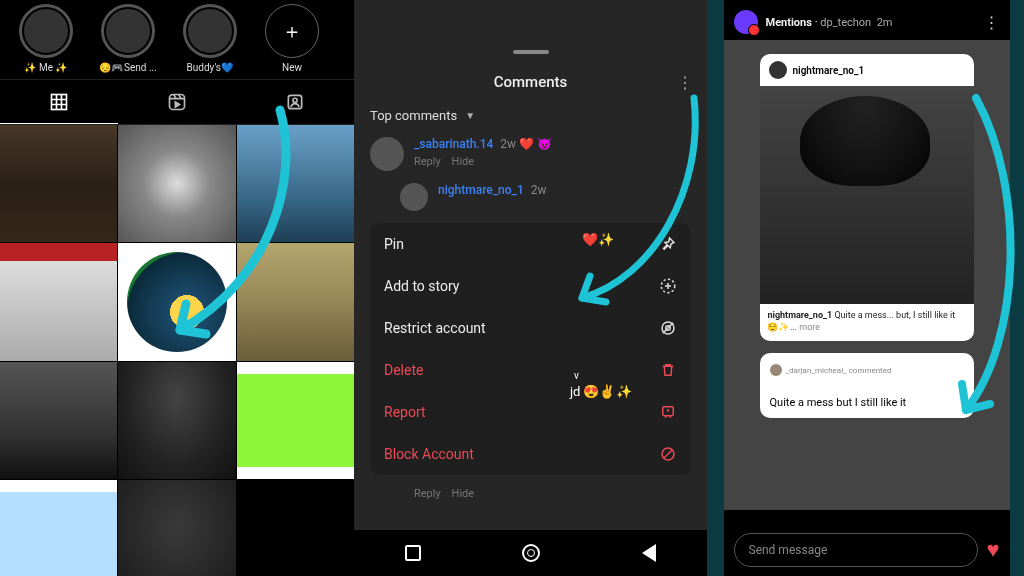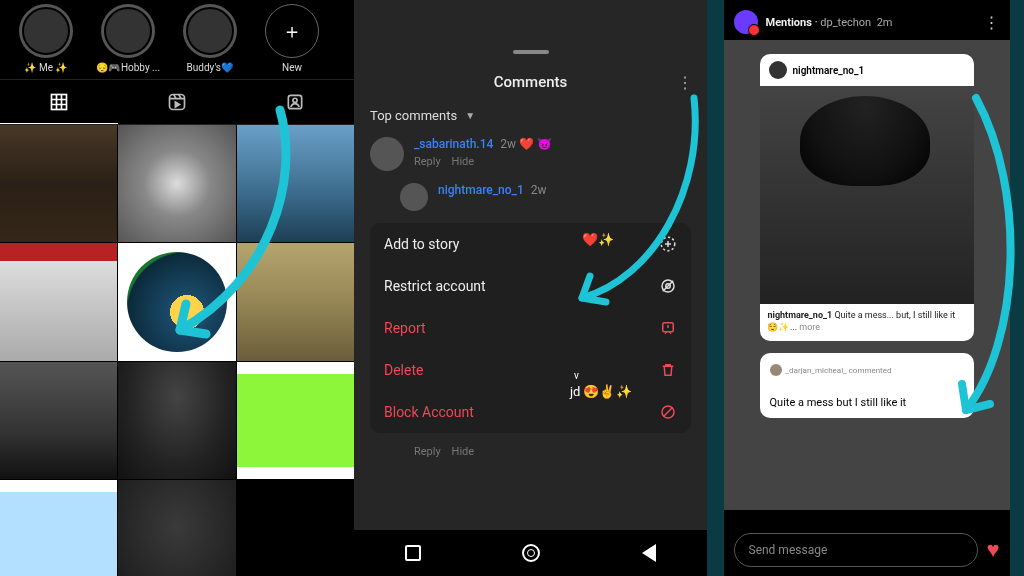--- a/index.html
+++ b/index.html
@@ -125,21 +125,21 @@
     <div class="story highlight">
       <div class="ring">
           <div class="inner"></div>
         </div>
       <div class="label">✨ Me ✨</div>
     </div>
     <div class="story highlight">
       <div class="ring">
           <div class="inner"></div>
         </div>
-      <div class="label">😔🎮Hobby ...</div>
+      <div class="label">😔🎮Send ...</div>
     </div>
     <div class="story highlight">
       <div class="ring">
           <div class="inner"></div>
         </div>
       <div class="label">Buddy's💙</div>
     </div>
     <div class="story new noRing">
       <div class="ring">
           <span class="plus">＋</span>
@@ -245,46 +245,52 @@
       <div class="body">
         <div class="meta">
           <span class="u">nightmare_no_1</span>
           <span class="t">2w</span>
         </div>
       </div>
     </div>
 
     <div class="ctx-menu">
       <div class="ctx-item">
+        <span>Pin</span>
+        <svg viewBox="0 0 24 24" fill="none" stroke="#ddd" stroke-width="2">
+            <path d="M14 4l6 6-4 2-1 5-3-3-5 5-1-1 5-5-3-3 5-1z"></path>
+          </svg>
+      </div>
+      <div class="ctx-item">
         <span>Add to story</span>
         <svg viewBox="0 0 24 24" fill="none" stroke="#ddd" stroke-width="2">
             <circle cx="12" cy="12" r="9" stroke-dasharray="3 3"></circle>
             <path d="M12 8v8M8 12h8"></path>
           </svg>
       </div>
       <div class="ctx-item">
         <span>Restrict account</span>
         <svg viewBox="0 0 24 24" fill="none" stroke="#ddd" stroke-width="2">
             <circle cx="12" cy="12" r="8"></circle>
             <circle cx="12" cy="12" r="3"></circle>
             <path d="M5 19L19 5"></path>
           </svg>
       </div>
       <div class="ctx-item danger">
+        <span>Delete</span>
+        <svg viewBox="0 0 24 24" fill="none" stroke="#ed4956" stroke-width="2">
+            <path d="M5 7h14M9 7V5h6v2M7 7l1 12h8l1-12"></path>
+          </svg>
+      </div>
+      <div class="ctx-item danger">
         <span>Report</span>
         <svg viewBox="0 0 24 24" fill="none" stroke="#ed4956" stroke-width="2">
             <rect x="5" y="5" width="14" height="12" rx="2"></rect>
             <path d="M12 8v4M12 14h0"></path>
             <path d="M10 17l-2 3M14 17l2 3" stroke-width="1.5"></path>
-          </svg>
-      </div>
-      <div class="ctx-item danger">
-        <span>Delete</span>
-        <svg viewBox="0 0 24 24" fill="none" stroke="#ed4956" stroke-width="2">
-            <path d="M5 7h14M9 7V5h6v2M7 7l1 12h8l1-12"></path>
           </svg>
       </div>
       <div class="ctx-item danger">
         <span>Block Account</span>
         <svg viewBox="0 0 24 24" fill="none" stroke="#ed4956" stroke-width="2">
             <circle cx="12" cy="12" r="8"></circle>
             <path d="M6 18L18 6"></path>
           </svg>
       </div>
     </div>

